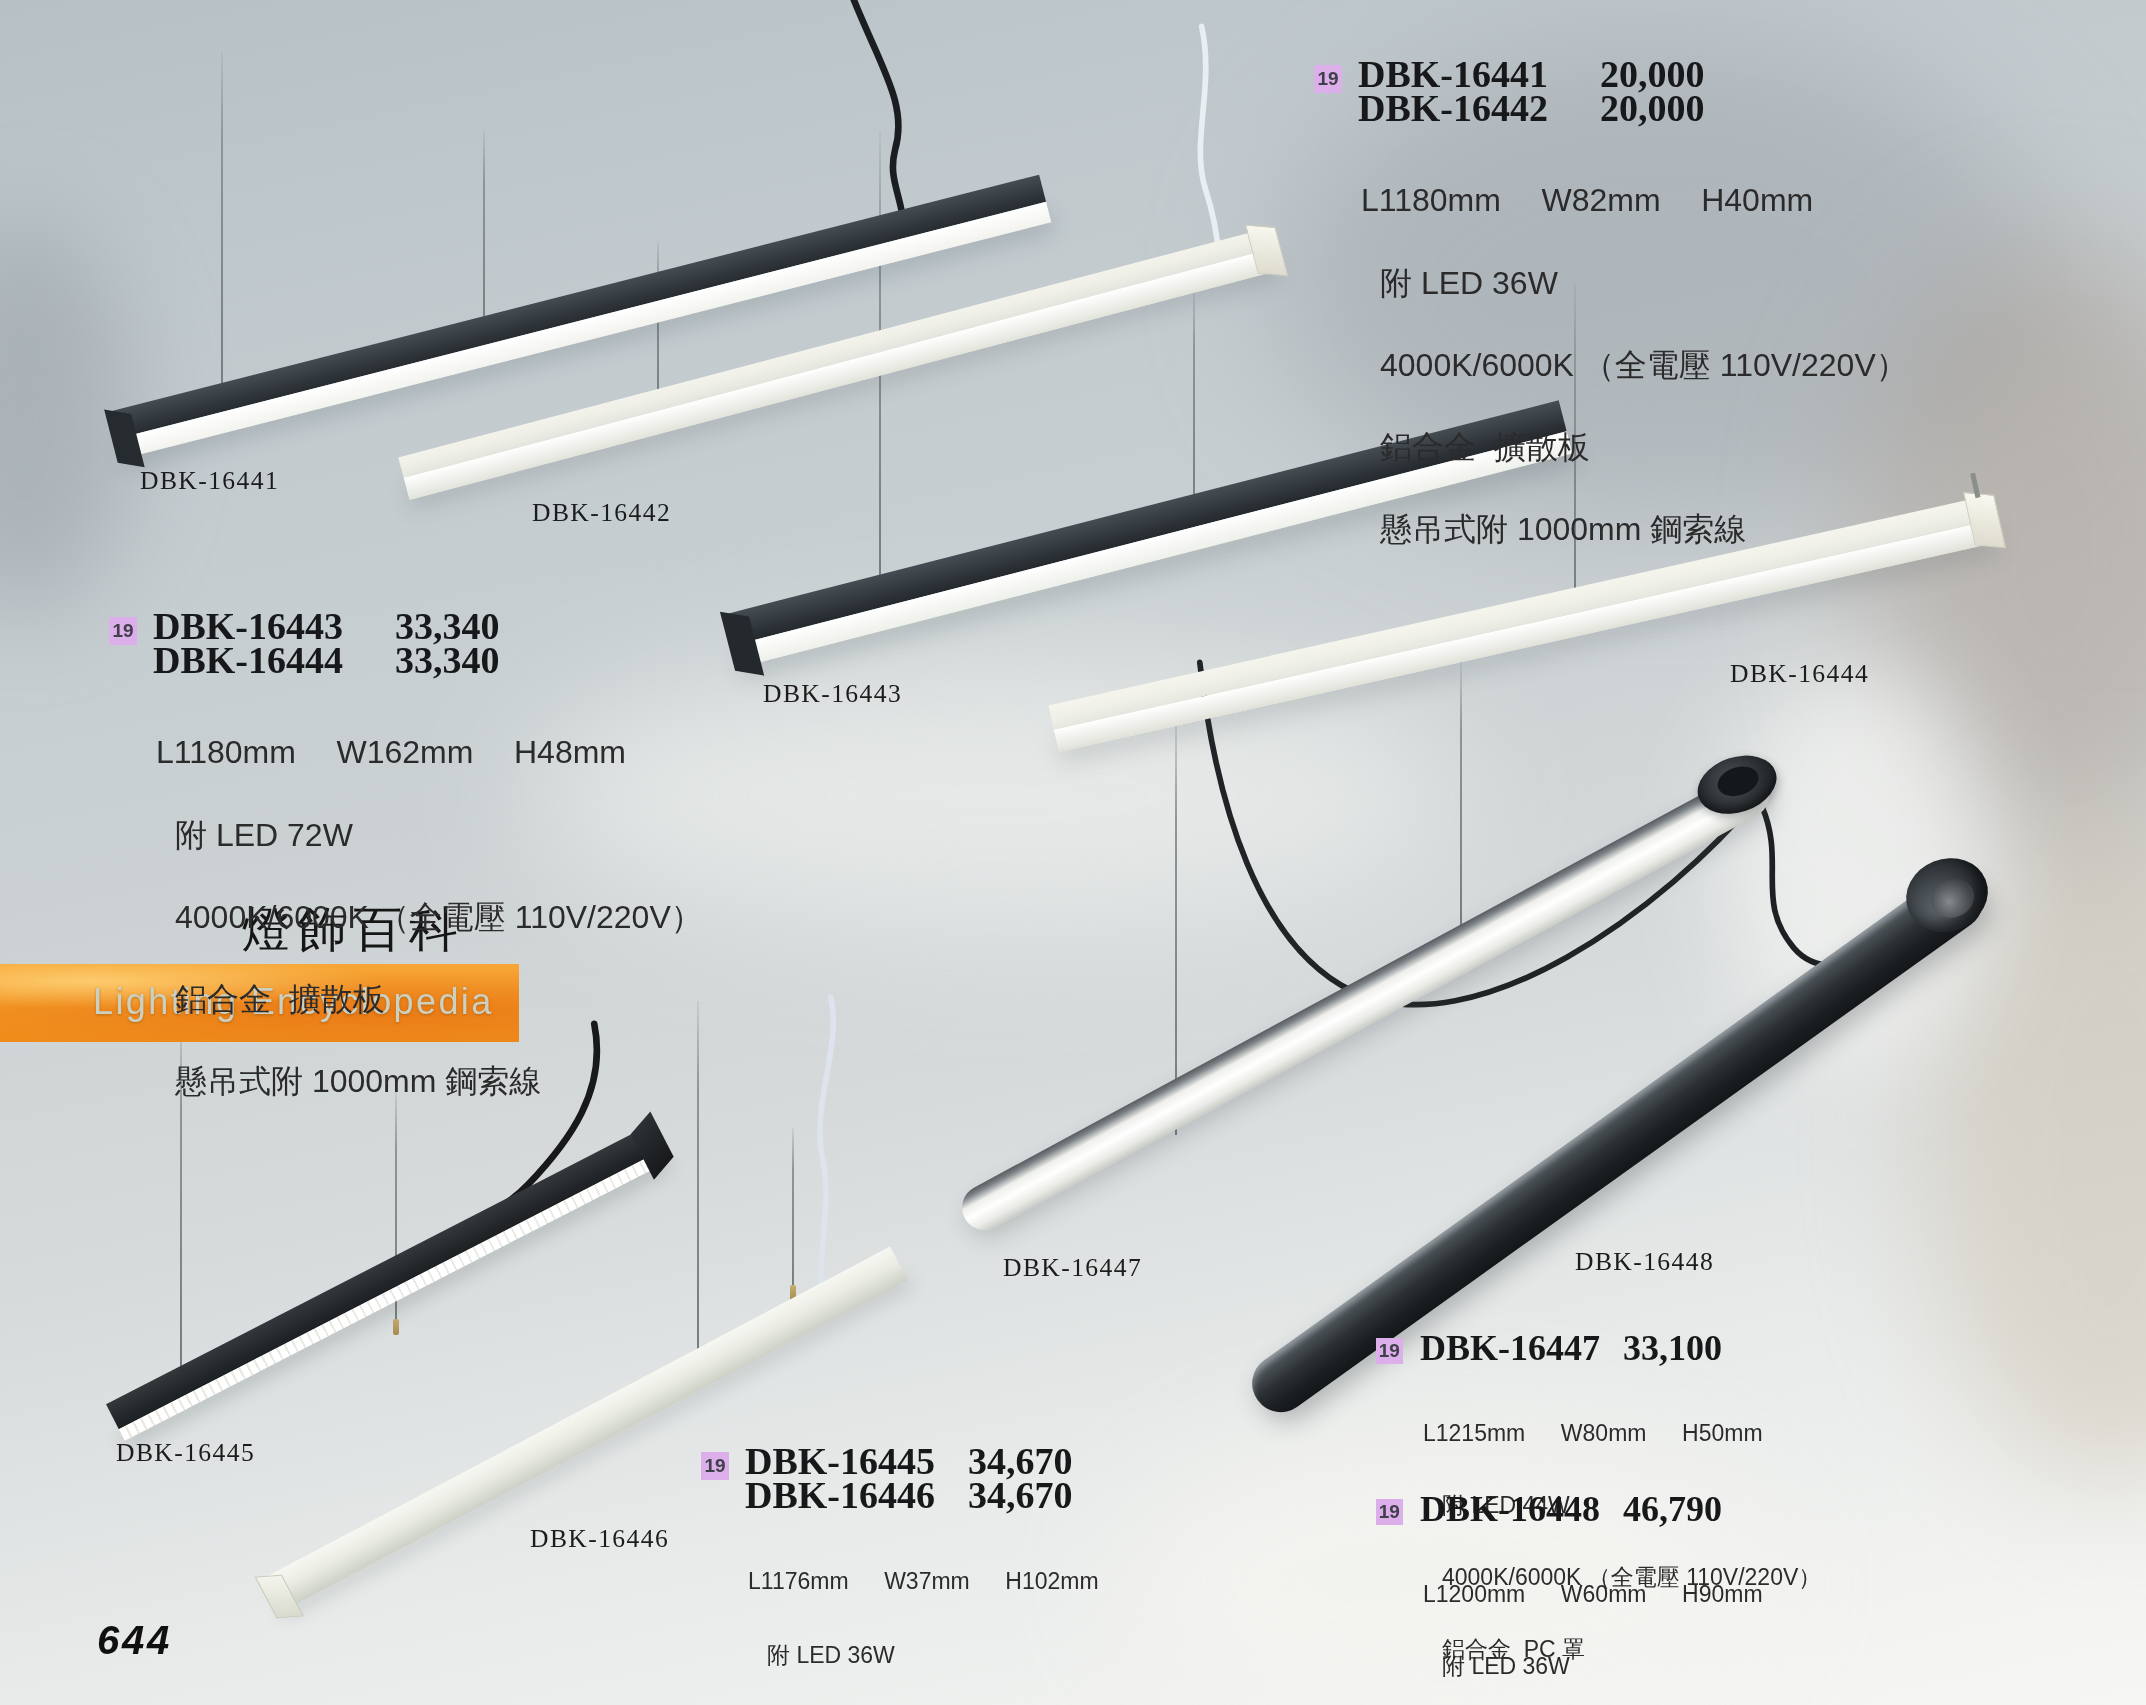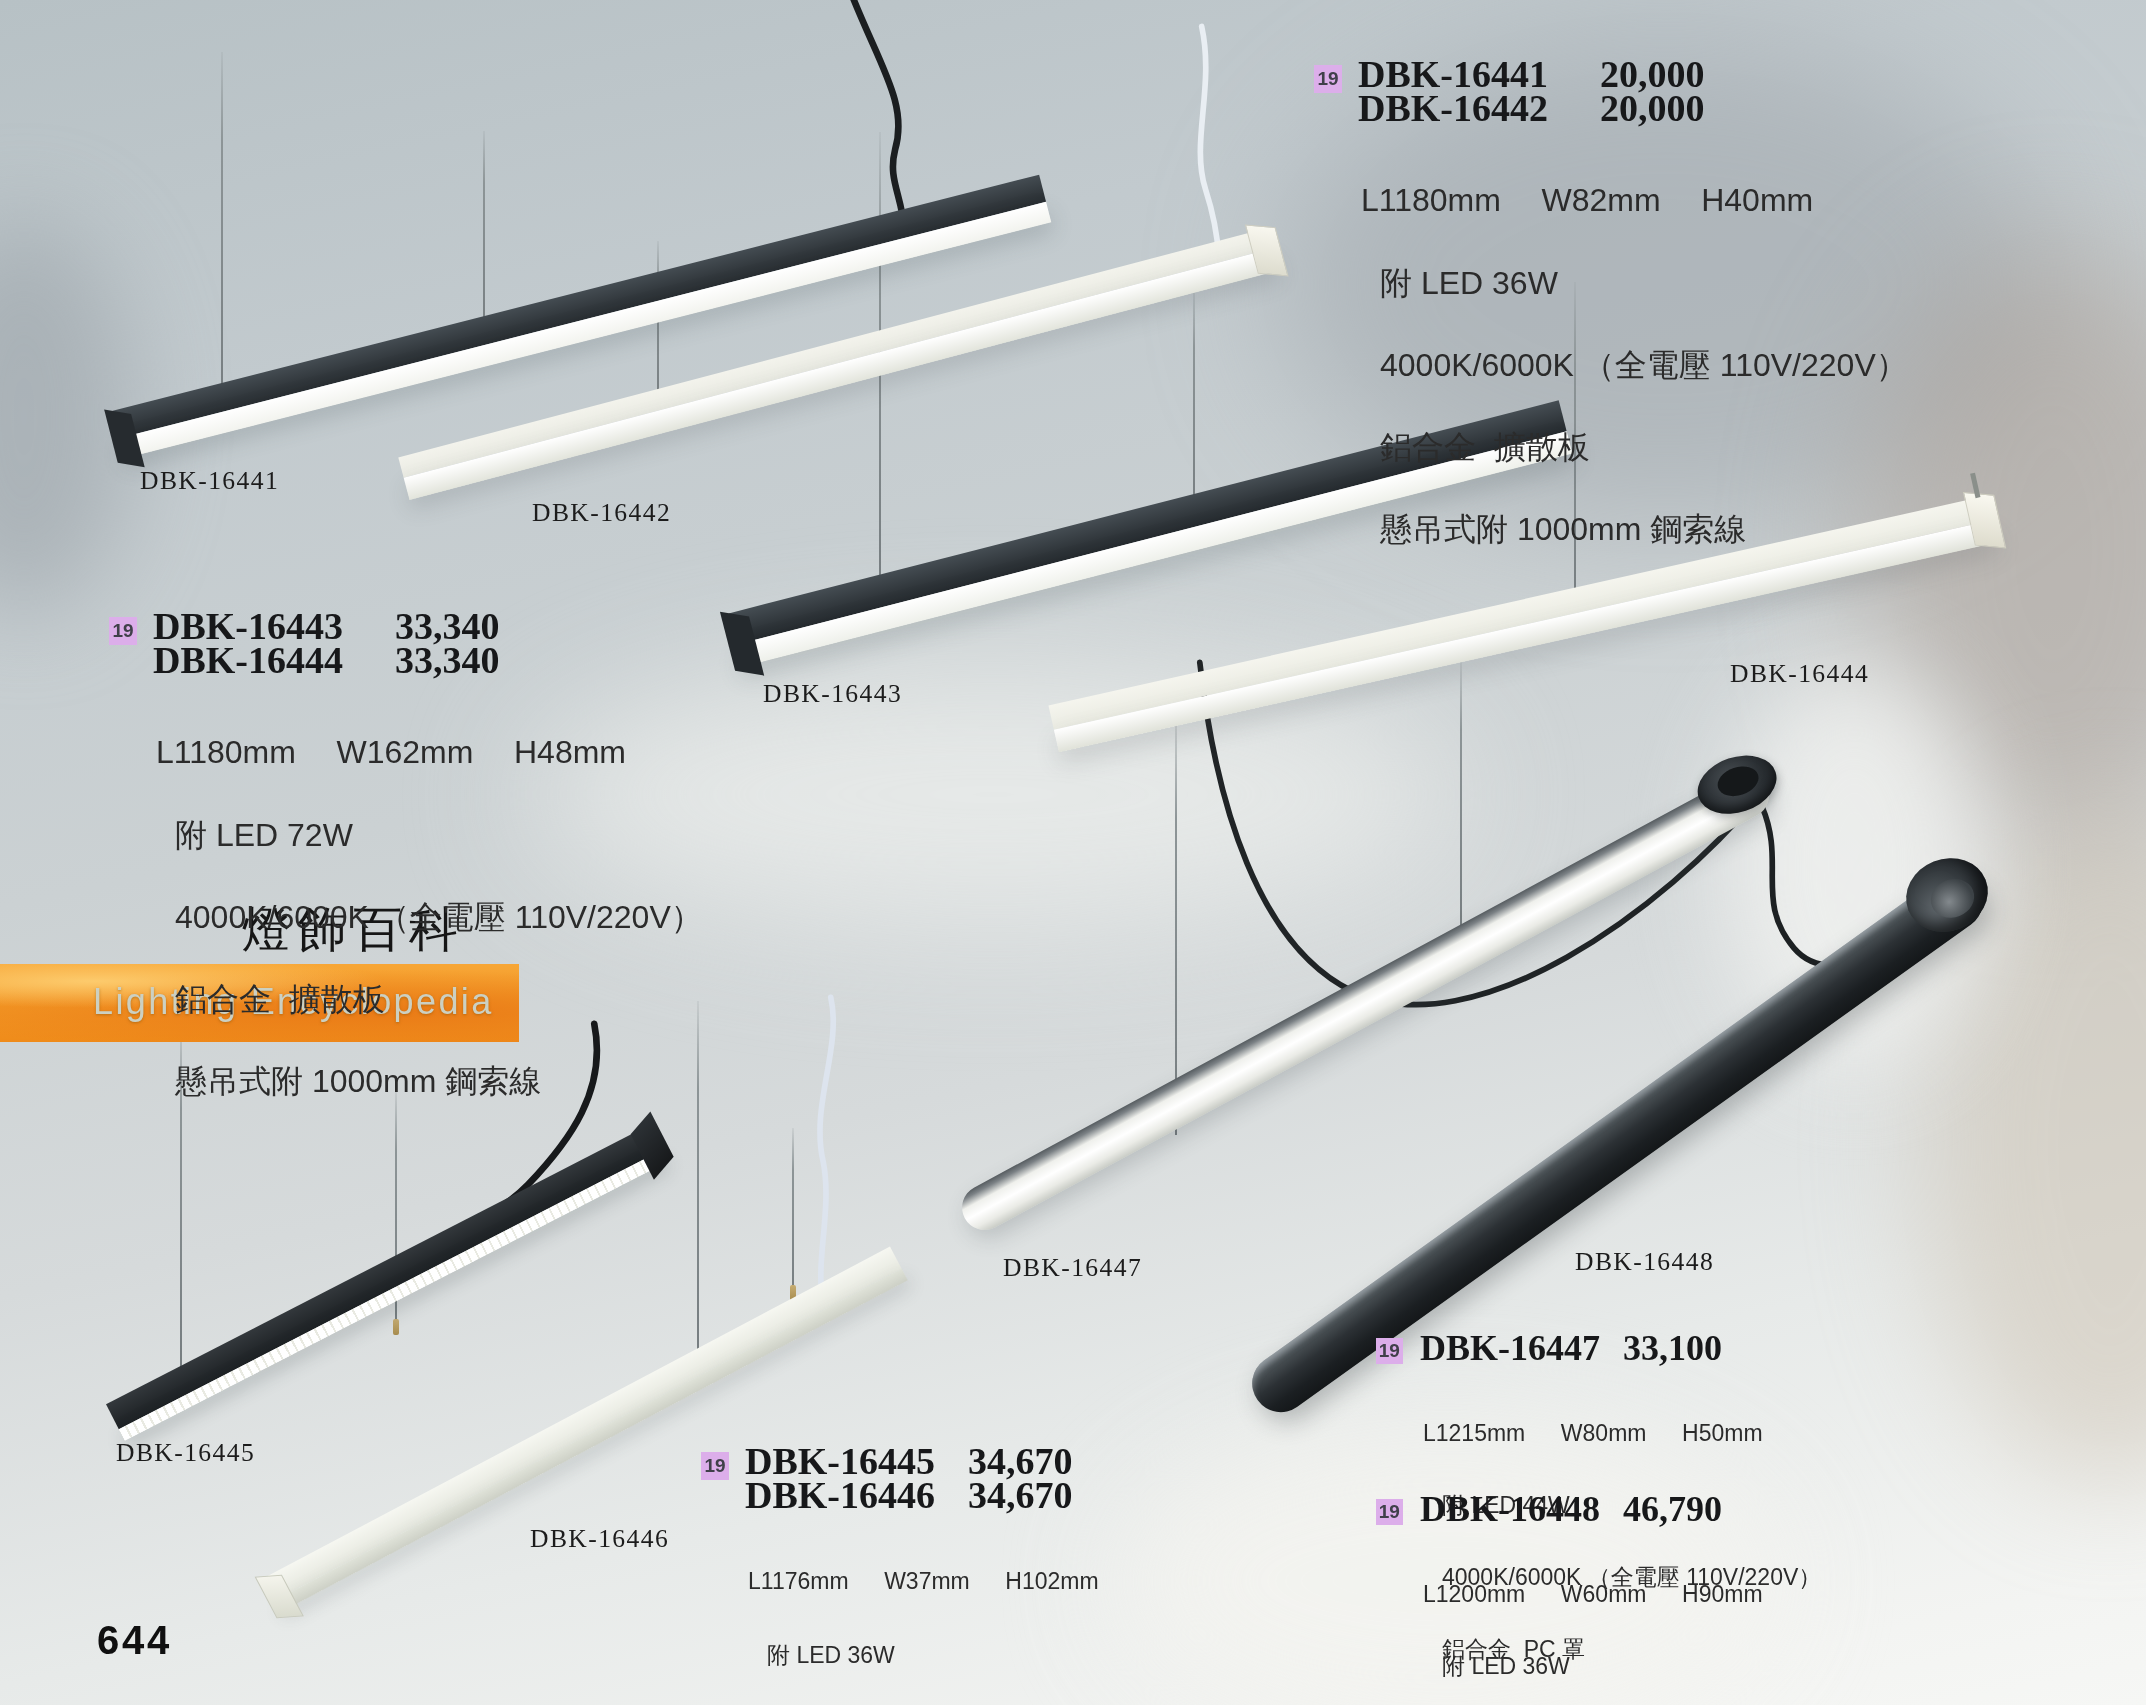--- a/index.html
+++ b/index.html
@@ -41,21 +41,21 @@
   .banner-title{position:absolute;left:242px;top:897px;z-index:6;font-family:"Liberation Serif","DejaVu Serif",serif;
           font-size:49px;letter-spacing:6.6px;color:#161616;white-space:pre;}
   .banner-bar{position:absolute;left:0;top:964px;width:519px;height:78px;z-index:5;
        background:
          radial-gradient(90% 55% at 18% 22%, rgba(253,205,112,.95) 0%, rgba(253,205,112,0) 62%),
          radial-gradient(130% 75% at 72% 60%, rgba(232,117,20,.85) 0%, rgba(232,117,20,0) 70%),
          linear-gradient(180deg,#f7a636 0%,#f39a27 45%,#ef8b1a 100%);}
   .banner-sub{position:absolute;left:93px;top:17px;font-family:Liberation Sans, sans-serif;
        font-size:36px;letter-spacing:2.4px;color:#ccd0c2;text-shadow:0 0.9px 2.8px rgba(140,85,10,.55);white-space:pre;}
   .pagenum{position:absolute;left:97px;top:1618px;z-index:6;font-family:"Liberation Sans",sans-serif;
-       font-weight:bold;font-size:40px;letter-spacing:2.8px;color:#101010;}
+       font-weight:bold;font-style:italic;font-size:40px;letter-spacing:2.8px;color:#101010;}
   svg.cords{position:absolute;left:0;top:0;z-index:2;}
 </style>
 </head>
 <body>
 
 <div>
 
   <div class="blob" style="left:1278px;top:38px;width:776px;height:492px;background:#9aa1a7;opacity:.5;filter:blur(66px);"></div>
   <div class="blob" style="left:1855px;top:246px;width:397px;height:606px;background:#a79a90;opacity:.5;filter:blur(66px);"></div>
   <div class="blob" style="left:1921px;top:804px;width:379px;height:681px;background:#cabfae;opacity:.5;filter:blur(57px);"></div>

